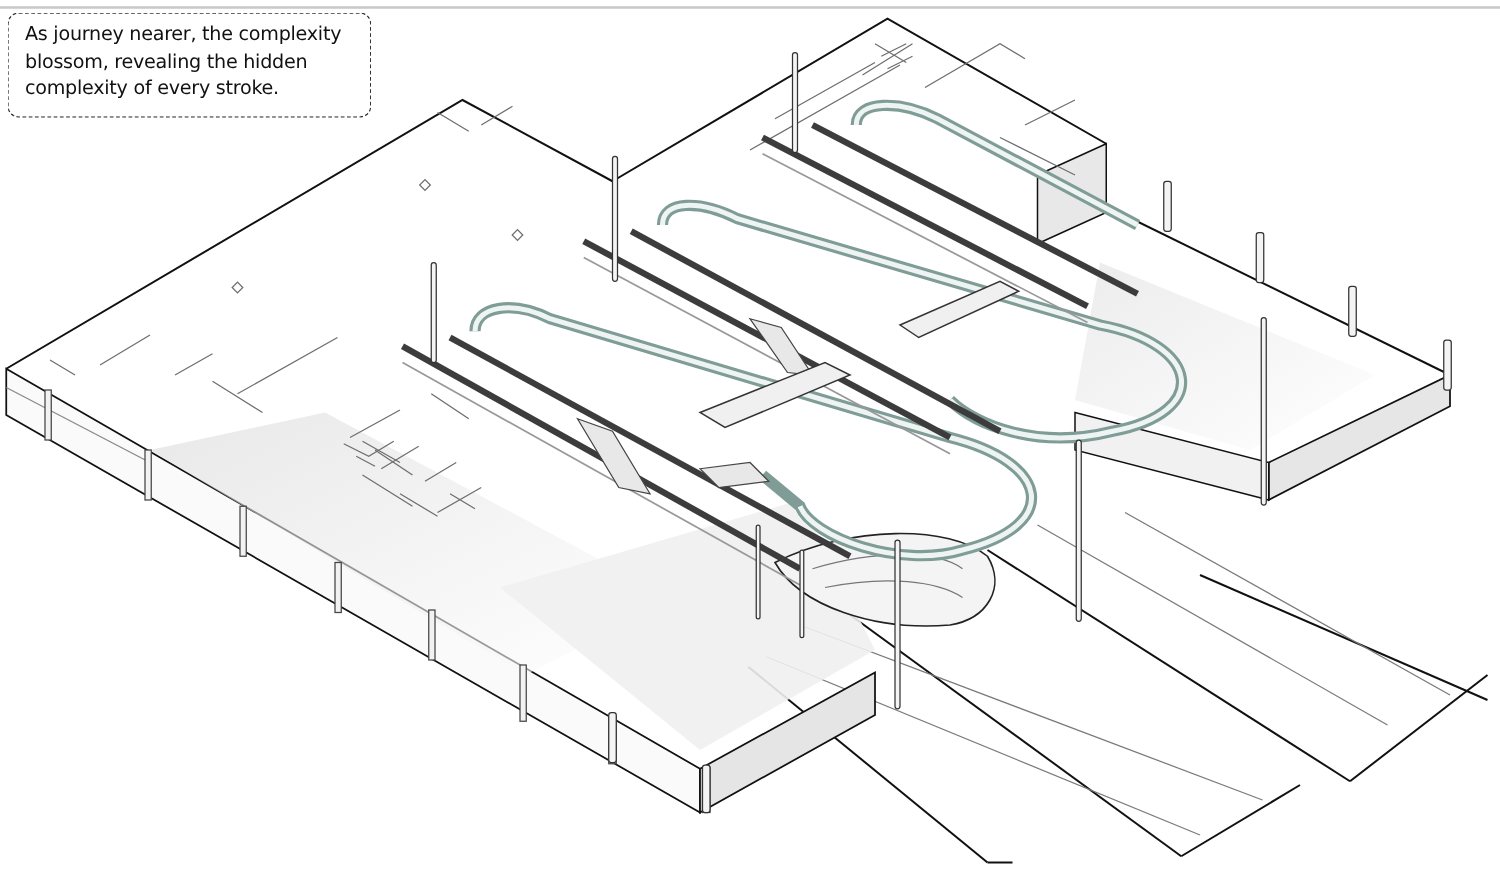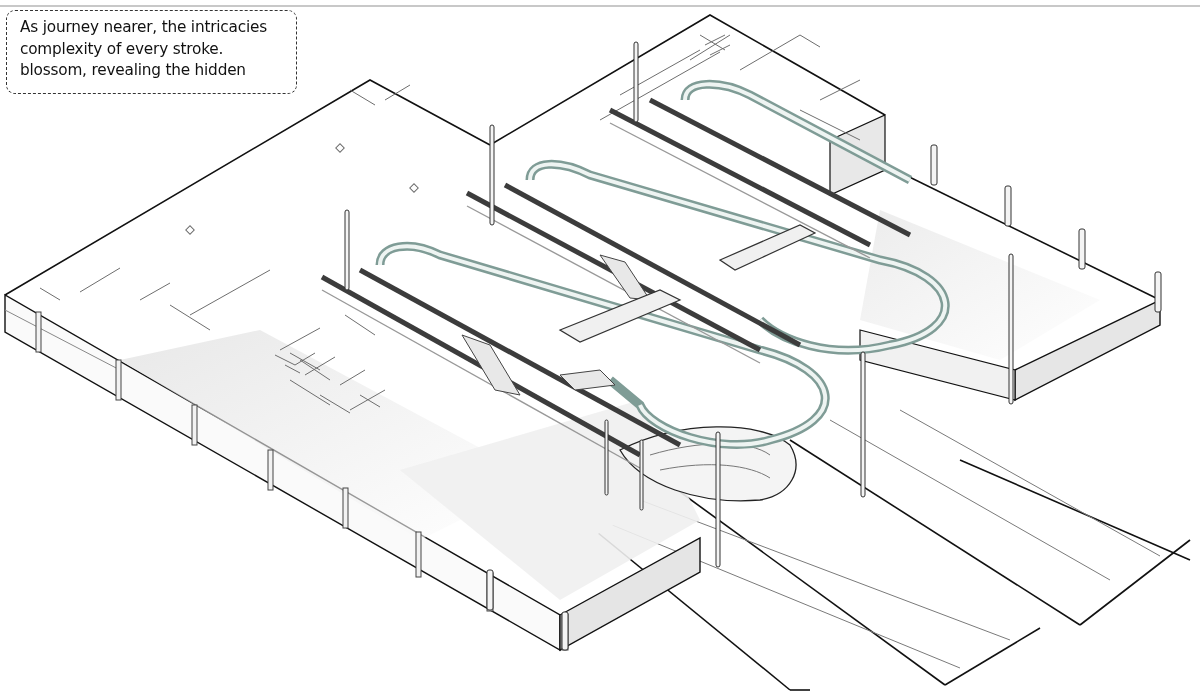--- a/index.html
+++ b/index.html
@@ -12,23 +12,23 @@
   }
   .caption-text { font-family: "DejaVu Sans", sans-serif; font-size: 15.3px; line-height: 21.5px; color: #111; letter-spacing: -0.2px; }
   .drawing { position: absolute; left: 0; top: 0; width: 1200px; height: 695px; z-index: 1; }
 </style>
 </head>
 <body>
 
 <div class="top-rule"></div>
 
 <div class="caption-box">
-  <div class="caption-text">As journey nearer, the intricacies</div>
+  <div class="caption-text">As journey nearer, the complexity</div>
+  <div class="caption-text">blossom, revealing the hidden</div>
   <div class="caption-text">complexity of every stroke.</div>
-  <div class="caption-text">blossom, revealing the hidden</div>
 </div>
 
 <svg class="drawing" viewBox="0 0 1200 695" xmlns="http://www.w3.org/2000/svg">
   <defs>
     <linearGradient id="sh" x1="0" y1="0" x2="1" y2="1">
       <stop offset="0" stop-color="#d9d9d9"></stop>
       <stop offset="1" stop-color="#ffffff"></stop>
     </linearGradient>
     <linearGradient id="glass" x1="0" y1="0" x2="0" y2="1">
       <stop offset="0" stop-color="#dcebe7"></stop>

